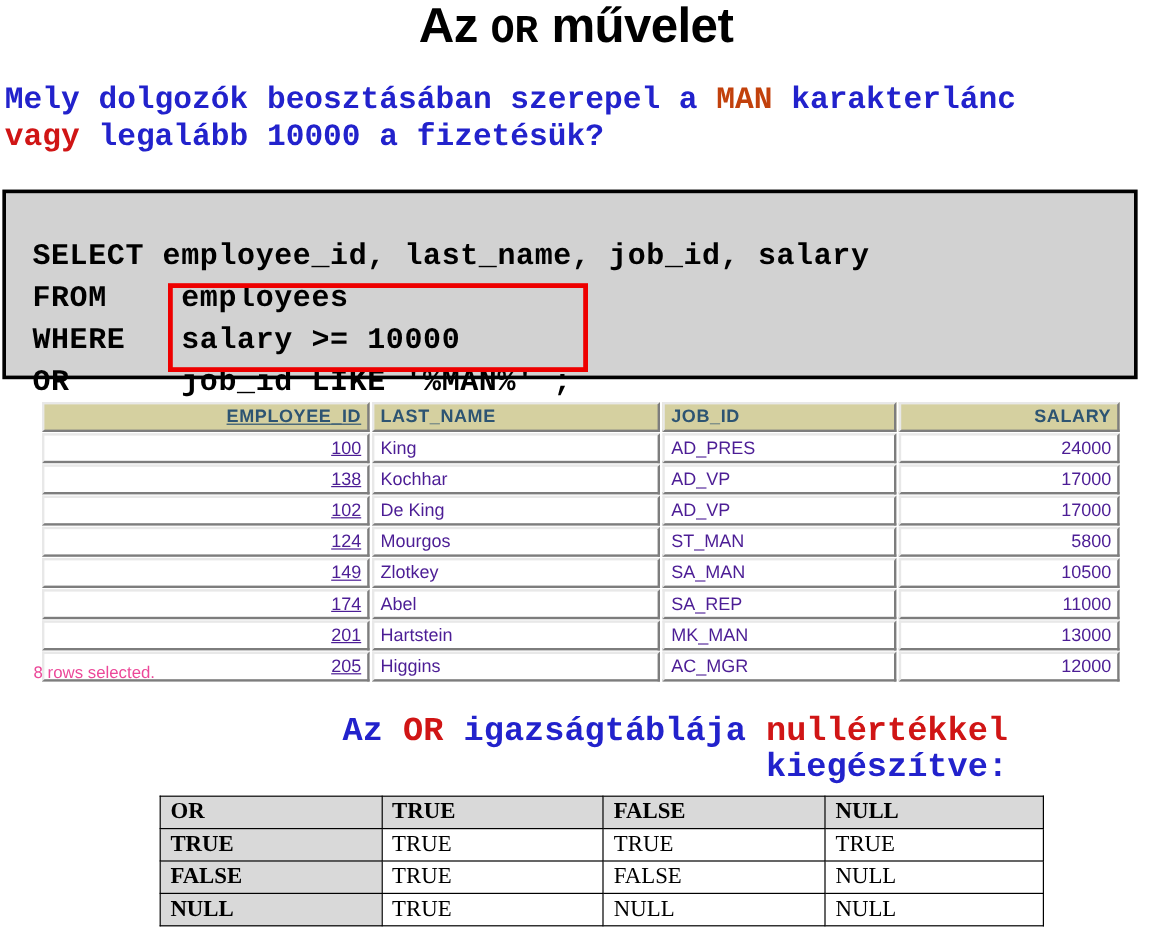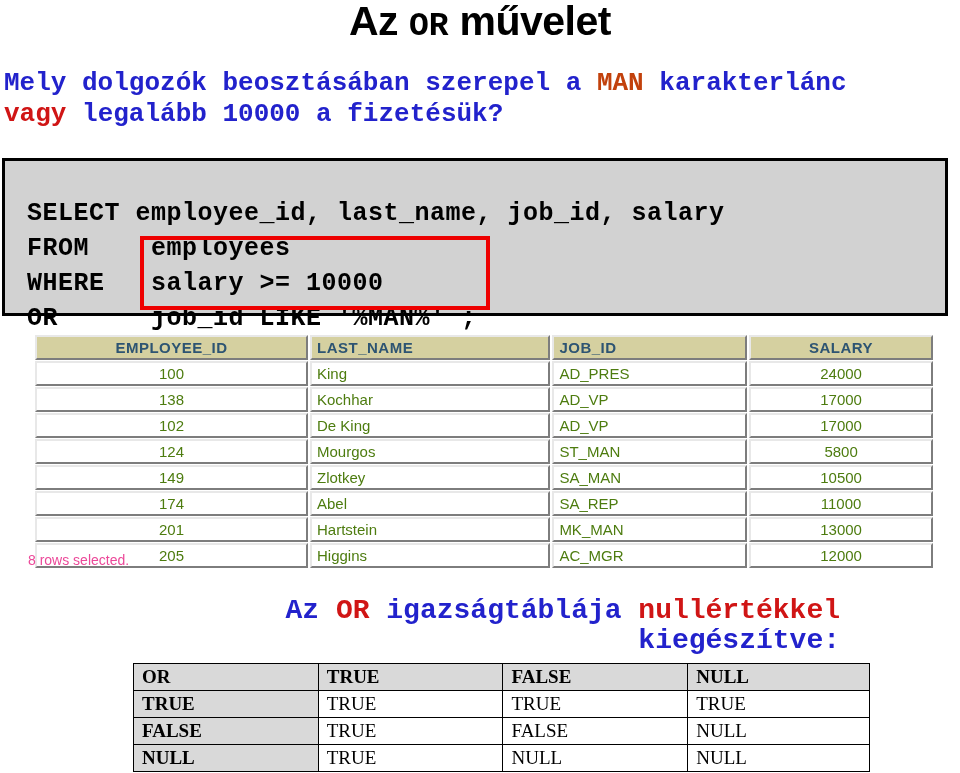--- a/index.html
+++ b/index.html
@@ -98,37 +98,37 @@
     font-family: "Liberation Sans", sans-serif;
     font-size: 15px;
   }
   #result-grid th, #result-grid td {
     border: 2px solid;
     border-color: #e8e8e8 #7d7d7d #7d7d7d #e8e8e8;
     padding: 2px 5px;
     height: 22px;
     box-sizing: border-box;
     background: #ffffff;
-    color: #4d7c0f;
+    color: #4c1d95;
     font-weight: normal;
     white-space: nowrap;
     overflow: hidden;
   }
   #result-grid th {
     background: #d5d0a0;
     color: #2d5472;
     font-weight: bold;
     text-align: center;
     letter-spacing: 0.5px;
     font-size: 15px;
   }
-  #result-grid .c-id     { width: 276px; text-align: center; }
+  #result-grid .c-id     { width: 276px; text-align: right; text-decoration: underline; }
   #result-grid .c-name   { width: 243px; text-align: left;  }
   #result-grid .c-job    { width: 197px; text-align: left;  }
-  #result-grid .c-salary { width: 186px; text-align: center; }
+  #result-grid .c-salary { width: 186px; text-align: right; }
 
   #rows-note {
     position: absolute;
     left: 28px;
     top: 552px;
     font-family: "Liberation Sans", sans-serif;
     font-size: 14px;
     color: #ec4899;
     white-space: nowrap;
   }

